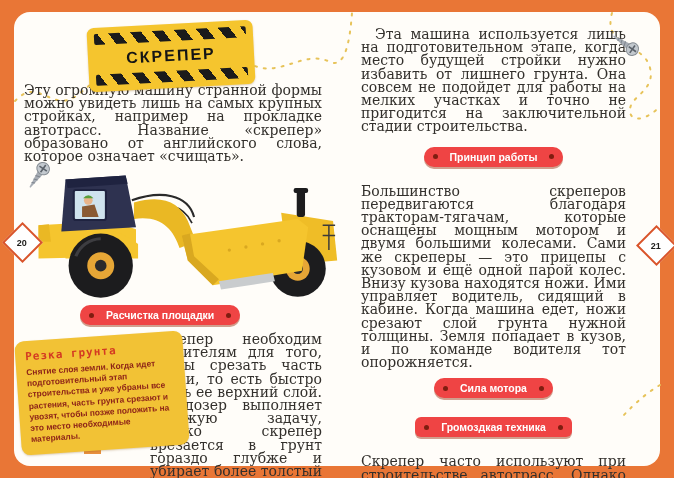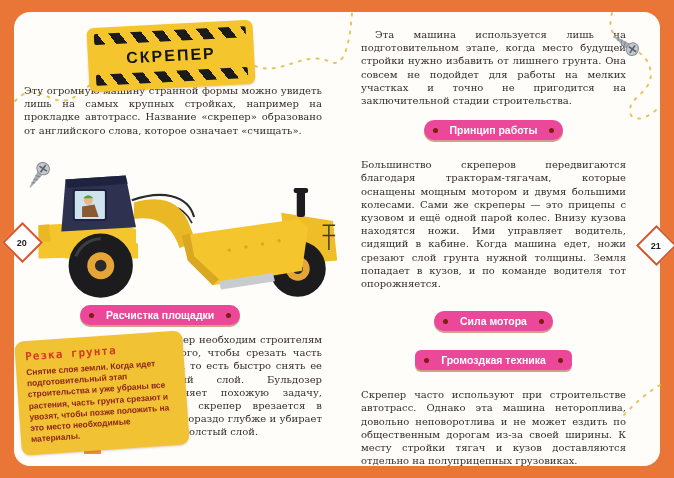--- a/index.html
+++ b/index.html
@@ -16,48 +16,48 @@
   .diamond span{transform:rotate(-45deg);font-size:9px;font-weight:bold;color:#20201e;}
 
   
   .hazard-sign{position:absolute;left:88px;top:24px;width:152px;background:#f5c52e;border-radius:7px;
                padding:6px 7px;transform:rotate(-3deg);box-shadow:0 1px 2px rgba(120,70,0,.25);z-index:3;}
   .stripe{height:11px;border-radius:2px;
           background:repeating-linear-gradient(55deg,#1b1b1b 0 9px,#f5c52e 9px 18px);}
   .hazard-title{text-align:center;font-weight:bold;font-size:16px;letter-spacing:2px;color:#151515;margin:6px 0;}
 
   
-  .txt{font-family:"DejaVu Serif",serif;font-size:10px;line-height:13.2px;color:#33302c;
+  .txt{font-family:"DejaVu Serif",serif;font-size:14px;line-height:13.2px;color:#33302c;
        text-align:justify;margin:0;}
   .indent{text-indent:14px;}
 
   
   .pill{display:flex;justify-content:space-between;align-items:center;gap:12px;
-        background:#ec4899;border-radius:12px;padding:4px 9px;box-shadow:0 2px 0 rgba(150,45,10,.45);}
+        background:#ef4444;border-radius:12px;padding:4px 9px;box-shadow:0 2px 0 rgba(150,45,10,.45);}
   .pill .dot{width:5px;height:5px;border-radius:50%;background:#7e1d10;flex:0 0 auto;}
   .pill .lbl{color:#fff;font-weight:bold;font-size:10.5px;white-space:nowrap;}
 
   .left-pill{position:absolute;left:80px;top:305px;z-index:2;}
   .left-intro{position:absolute;left:24px;top:84px;width:298px;}
   .left-section-body{position:absolute;left:150px;top:333px;width:172px;}
   .vehicle{position:absolute;left:36px;top:163px;width:312px;height:140px;}
 
   
   .post{position:absolute;left:84px;top:418px;width:17px;height:36px;background:#e9913f;z-index:1;}
   .ground-sign{position:absolute;left:18px;top:336px;width:148px;background:#f2c235;border-radius:9px;
                padding:9px 10px 10px 10px;transform:rotate(-4deg);z-index:2;box-shadow:0 1px 2px rgba(120,70,0,.25);}
   .ground-sign h3{margin:0 0 4px 0;font-family:"DejaVu Sans Mono",monospace;font-weight:bold;
                   font-size:11px;color:#d43a22;letter-spacing:1px;}
   .ground-sign p{margin:0;font-size:8.4px;line-height:11.2px;font-weight:bold;color:#8e2418;}
 
   
   .right-col{position:absolute;left:361px;top:28px;width:265px;display:flex;flex-direction:column;}
   .right-col .pill{margin:0 auto;}
   .right-col .pill.m1{margin-top:13px;}
-  .right-col .pill.m2{margin-top:21px;}
+  .right-col .pill.m2{margin-top:9px;}
   .right-col .pill.m3{margin-top:19px;border-radius:6px;}
   .right-col .txt.sec{margin-top:18px;}
 
   .screw{position:absolute;z-index:5;}
 </style>
 </head>
 <body>
 
 <div class="spread">
   <div class="page"></div>

